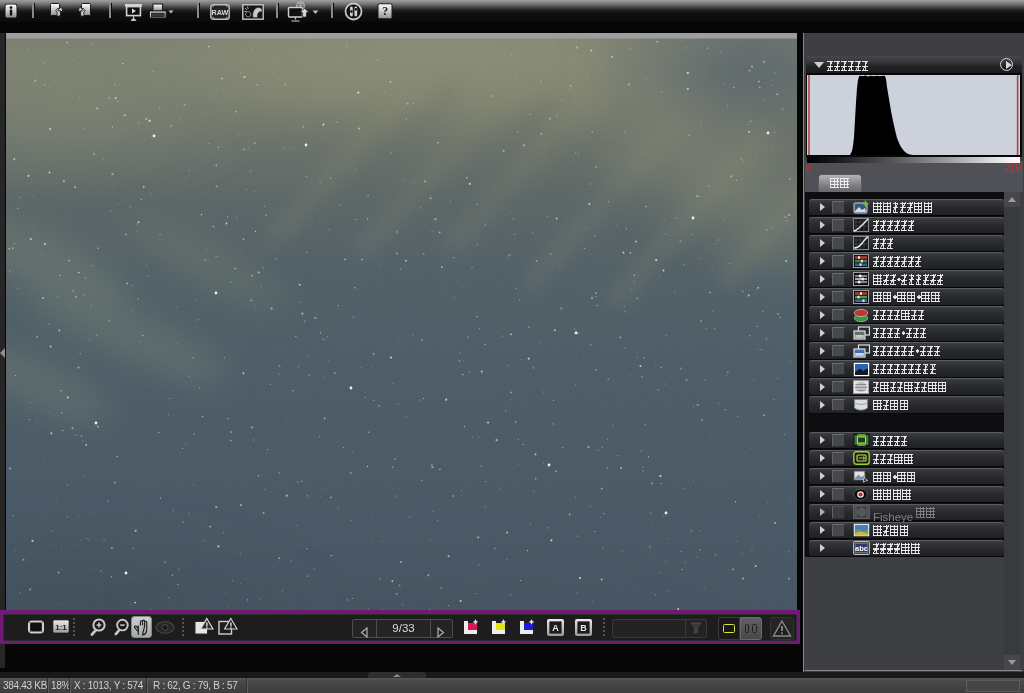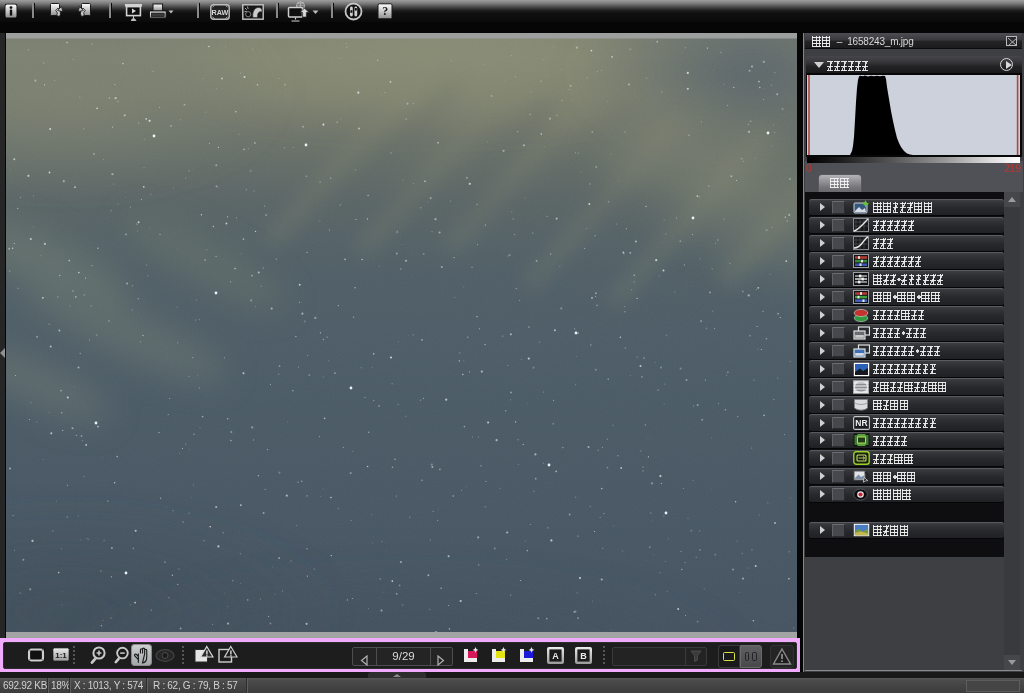--- a/index.html
+++ b/index.html
@@ -64,21 +64,21 @@
 #sb { position:absolute; left:200px; top:159px; width:16px; height:478px; background:#393a3d; }
 #sb .btn { position:absolute; left:0; width:16px; height:15px; background:#46474b; }
 #sb .up { top:0; } #sb .dn { bottom:0; }
 #sb .up:after { content:""; position:absolute; left:4px; top:5px; border-left:4px solid transparent;
   border-right:4px solid transparent; border-bottom:5px solid #9a9a9a; }
 #sb .dn:after { content:""; position:absolute; left:4px; top:5px; border-left:4px solid transparent;
   border-right:4px solid transparent; border-top:5px solid #9a9a9a; }
 #rp-bot { position:absolute; left:1px; top:524px; width:199px; height:114px; background:#3e3f42; }
 #rp .bline { position:absolute; left:1px; top:637px; width:217px; height:1px; background:#8a8a8d; }
 
-#bt { position:absolute; left:0; top:638px; width:800px; height:34px; background:#f0abfc; }
+#bt { position:absolute; left:0; top:610px; width:800px; height:34px; background:#701a75; }
 #bt-in { position:absolute; left:3px; top:4px; width:794px; height:27px; background:#1d1d1e;
   border:1px solid #2d2d2e; border-radius:2px; }
 .dotsep { position:absolute; top:3px; width:1.6px; height:19px;
   background:repeating-linear-gradient(#555 0 2px, transparent 2px 4px); }
 .bi { position:absolute; }
 
 #nav { position:absolute; left:348px; top:3.5px; width:101px; height:19px; background:#242425;
   border:1px solid #4e4e50; border-radius:2px; color:#dcdcdc; }
 #nav .mid { position:absolute; left:23px; top:0; width:55px; height:100%; border-left:1px solid #4e4e50;
   border-right:1px solid #4e4e50; text-align:center; font-size:11.5px; padding-top:2.5px; }
@@ -1063,28 +1063,20 @@
           <feColorMatrix type="matrix" values="0 0 0 0 0.9  0 0 0 0 0.92  0 0 0 0 0.95  0 0 0 0.5 0"></feColorMatrix>
         </filter>
 <rect width="791" height="605" filter="url(#grain)" opacity="0.09"></rect>
 <rect x="0" y="0" width="791" height="5.5" fill="#9d9e9e"></rect>
 <rect x="0" y="599" width="791" height="6" fill="#a2a3a3"></rect>
 </svg>
 </div>
 <div id="ltab"></div>
 
 <div id="rp">
-  <div id="rp-title">
-        <span class="t"><span class="jp "><i class="jk"></i><i class="jk"></i></span>&nbsp; <span class="lat" style="font-size:10px;color:#d8d8d8">–&nbsp; 1658243_m.jpg</span></span>
-    <div id="xbtn">
-          <svg width="11" height="10" viewBox="0 0 11 10">
-            <path d="M1 1 L10 9 M10 1 L1 9" stroke="#b8b8b8" stroke-width="1"></path>
-          </svg>
-        </div>
-  </div>
   <div id="hg-head" class="hd">
         <span class="dtri"></span>
         <span class="t"><span class="jp "><i class="ja"></i><i class="ja"></i><i class="ja"></i><i class="ja"></i><i class="ja"></i><i class="ja"></i></span></span>
         <span class="play"></span>
       </div>
   <div id="rp-mid"></div>
   <div id="hg-box">
     <div id="hg-area">
       <svg width="213" height="80" viewBox="0 0 213 80">
         <path d="M43 80 L45 76 L46 71 L47 62 L48 45 L49 27 L50 13 L51 5 L52 1.5 L53 0.8 L56 1.2 L58 0.6 L61 1.4 L64 0.8 L67 1.3 L70 0.7 L73 1.2 L76 0.8 L78 1 L79 4 L80 12 L82 24 L84 36 L86 46 L88 55 L90 63 L92 68 L94 72 L97 76 L100 78.4 L103 79.6 L106 80 Z" fill="#000"></path>
@@ -1247,31 +1239,20 @@
           <span class="tri"></span>
           <span class="cb"></span>
           <span class="ric">
             <svg width="16" height="14" viewBox="0 0 16 14">
               <path d="M1.5 1.5 H14.5 V10 C 11 12.8, 5 12.8, 1.5 10 Z" fill="#d9dbde" stroke="#808388"></path>
               <path d="M1.5 4.8 C 5 7, 11 7, 14.5 4.8" stroke="#9a9da2" fill="none"></path>
             </svg>
           </span>
           <span class="lbl"><span class="jp "><i class="jk"></i><i class="ja"></i><i class="jk"></i><i class="jk"></i></span></span>
         </div>
-<div class="row" style="top:222.0px">
-          <span class="tri"></span>
-          <span class="cb"></span>
-          <span class="ric">
-            <svg width="17" height="14" viewBox="0 0 17 14">
-              <rect x="0.6" y="0.6" width="15.8" height="12.8" rx="1.5" fill="#1c1d20" stroke="#c8c8c8" stroke-width="1.1"></rect>
-              <text x="8.5" y="10.2" font-family="Liberation Sans,sans-serif" font-size="8.5" font-weight="bold" fill="#f0f0f0" text-anchor="middle">NR</text>
-            </svg>
-          </span>
-          <span class="lbl"><span class="jp "><i class="ja"></i><i class="ja"></i><i class="ja"></i><i class="ja"></i><i class="ja"></i><i class="ja"></i><i class="ja"></i><i class="ja"></i><i class="ja"></i></span></span>
-        </div>
 <div class="row" style="top:239.9px">
           <span class="tri"></span>
           <span class="cb"></span>
           <span class="ric">
             <svg width="17" height="14" viewBox="0 0 17 14">
               <rect x="0.5" y="0.5" width="16" height="13" fill="#0e100e"></rect>
               <rect x="1.5" y="2" width="14" height="10" fill="#3c7a2e"></rect>
               <rect x="4.5" y="1" width="8" height="12" fill="#58a23c"></rect>
               <rect x="4.5" y="4" width="8" height="6" fill="#1d3d16" stroke="#cde06a" stroke-width="0.9"></rect>
             </svg>
@@ -1308,33 +1289,52 @@
           <span class="cb"></span>
           <span class="ric">
             <svg width="15" height="15" viewBox="0 0 15 15">
               <ellipse cx="7.5" cy="7.5" rx="6.8" ry="5.6" fill="#0c0c0e" stroke="#55585c"></ellipse>
               <circle cx="7.5" cy="7.5" r="3.3" fill="#e8e8ec"></circle>
               <circle cx="7.5" cy="7.5" r="2.1" fill="#c22430"></circle>
             </svg>
           </span>
           <span class="lbl"><span class="jp "><i class="jk"></i><i class="jk"></i><i class="jk"></i><i class="jk"></i></span></span>
         </div>
+<div class="row" style="top:311.8px">
+          <span class="tri dim2"></span>
+          <span class="cb dim"></span>
+          <span class="ric">
+            <svg width="17" height="14" viewBox="0 0 17 14">
+              <rect x="0.8" y="0.8" width="15.4" height="12.4" fill="#3a3b3e" stroke="#6a6c70" stroke-width="1.1"></rect>
+              <circle cx="8.5" cy="7" r="4.6" fill="#55575b"></circle>
+              <path d="M3 2 V12 M14 2 V12" stroke="#6a6c70" stroke-width="1"></path>
+            </svg>
+          </span>
+          <span class="lbl"><span class="lat" style="color:#7e8082;font-size:11.5px">Fisheye </span><span class="jp gray"><i class="jk"></i><i class="jk"></i></span></span>
+        </div>
 <div class="row" style="top:329.7px">
           <span class="tri"></span>
           <span class="cb"></span>
           <span class="ric">
             <svg width="17" height="14" viewBox="0 0 17 14">
               <rect x="0.8" y="0.8" width="15.4" height="12.4" fill="#fff"></rect>
               <rect x="1.8" y="1.8" width="13.4" height="10.4" fill="#4a7ec0"></rect>
               <path d="M1.8 8.2 L6 6 L9.5 8.8 L15.2 5.8 V12.2 H1.8 Z" fill="#7a9a40"></path>
               <path d="M1.8 10 L8 8.6 L15.2 10.4 V12.2 H1.8 Z" fill="#c8b84a"></path>
             </svg>
           </span>
           <span class="lbl"><span class="jp "><i class="jk"></i><i class="ja"></i><i class="jk"></i><i class="jk"></i></span></span>
         </div>
+<div class="row" style="top:347.7px"><span class="tri"></span><span class="cbsp"></span><span class="ric">
+            <svg width="17" height="14" viewBox="0 0 17 14">
+              <rect x="0.6" y="0.6" width="15.8" height="12.8" rx="1.5" fill="#23242a" stroke="#b8babe" stroke-width="1.1"></rect>
+              <rect x="2.2" y="2.4" width="12.6" height="9.2" fill="#2e3a6e" stroke="#777"></rect>
+              <text x="8.5" y="9.8" font-family="Liberation Sans,sans-serif" font-size="7.5" font-weight="bold" fill="#fff" text-anchor="middle">abc</text>
+            </svg>
+          </span><span class="lbl"><span class="jp "><i class="ja"></i><i class="ja"></i><i class="ja"></i><i class="ja"></i><i class="jk"></i><i class="jk"></i></span></span></div>
   </div>
   <div id="rp-bot"></div>
   <div id="sb">
         <div class="btn up"></div>
         <div class="btn dn"></div>
       </div>
   <div class="bline"></div>
 </div>
 
 <div id="bt">
@@ -1389,21 +1389,21 @@
   <div class="bi" style="left:214px;top:2px"><svg width="20" height="19" viewBox="0 0 20 19">
             <rect x="1" y="4.5" width="12.5" height="12.5" fill="none" stroke="#cfcfcf" stroke-width="1.4"></rect>
             <path d="M12.8 1.5 L19 12 H6.6 Z" fill="#1d1d1e" stroke="#cfcfcf" stroke-width="1.2"></path>
             <rect x="12.2" y="5.5" width="1.4" height="4" fill="#ddd"></rect>
             <rect x="12.2" y="10.2" width="1.4" height="1.4" fill="#ddd"></rect>
           </svg></div>
   <div id="nav">
           <span class="ar al"><svg width="8" height="11" viewBox="0 0 8 11">
               <path d="M7 1 L1.5 5.5 L7 10 Z" fill="none" stroke="#b0b0b0" stroke-width="1.2"></path>
             </svg></span>
-          <span class="mid lat">9/29</span>
+          <span class="mid lat">9/33</span>
           <span class="ar arr"><svg width="8" height="11" viewBox="0 0 8 11">
               <path d="M1 1 L6.5 5.5 L1 10 Z" fill="none" stroke="#b0b0b0" stroke-width="1.2"></path>
             </svg></span>
         </div>
   <div class="bi" style="left:458px;top:3px"><svg width="19" height="19" viewBox="0 0 19 19">
             <path d="M2 3 V16 H15 V12 H6 V3 Z" fill="#ededed"></path>
             <rect x="6" y="5" width="9" height="7" fill="#d8175a"></rect>
             <path d="M13.5 1 l0.9 2 2 0.9 -2 0.9 -0.9 2 -0.9 -2 -2 -0.9 2 -0.9 Z" fill="#e8e8e8"></path>
           </svg></div>
   <div class="bi" style="left:486px;top:3px"><svg width="19" height="19" viewBox="0 0 19 19">
@@ -1447,21 +1447,21 @@
             <rect x="10.2" y="14.4" width="1.6" height="1.6" fill="#999"></rect>
           </svg></div>
 </div>
     </div>
 
 <div id="strip">
       <div class="h"></div>
     </div>
 
 <div id="status">
-  <span class="sg" style="left:3px">692.92 KB</span>
+  <span class="sg" style="left:3px">384.43 KB</span>
       <span class="dv" style="left:47px"></span>
   <span class="sg" style="left:51px">18%</span>
       <span class="dv" style="left:69px"></span>
   <span class="sg" style="left:74px">X : 1013, Y : 574</span>
       <span class="dv" style="left:146px"></span>
   <span class="sg" style="left:153px">R : 62, G : 79, B : 57</span>
       <span class="dv" style="left:246px"></span>
   <div id="grip"></div>
 </div>
 

